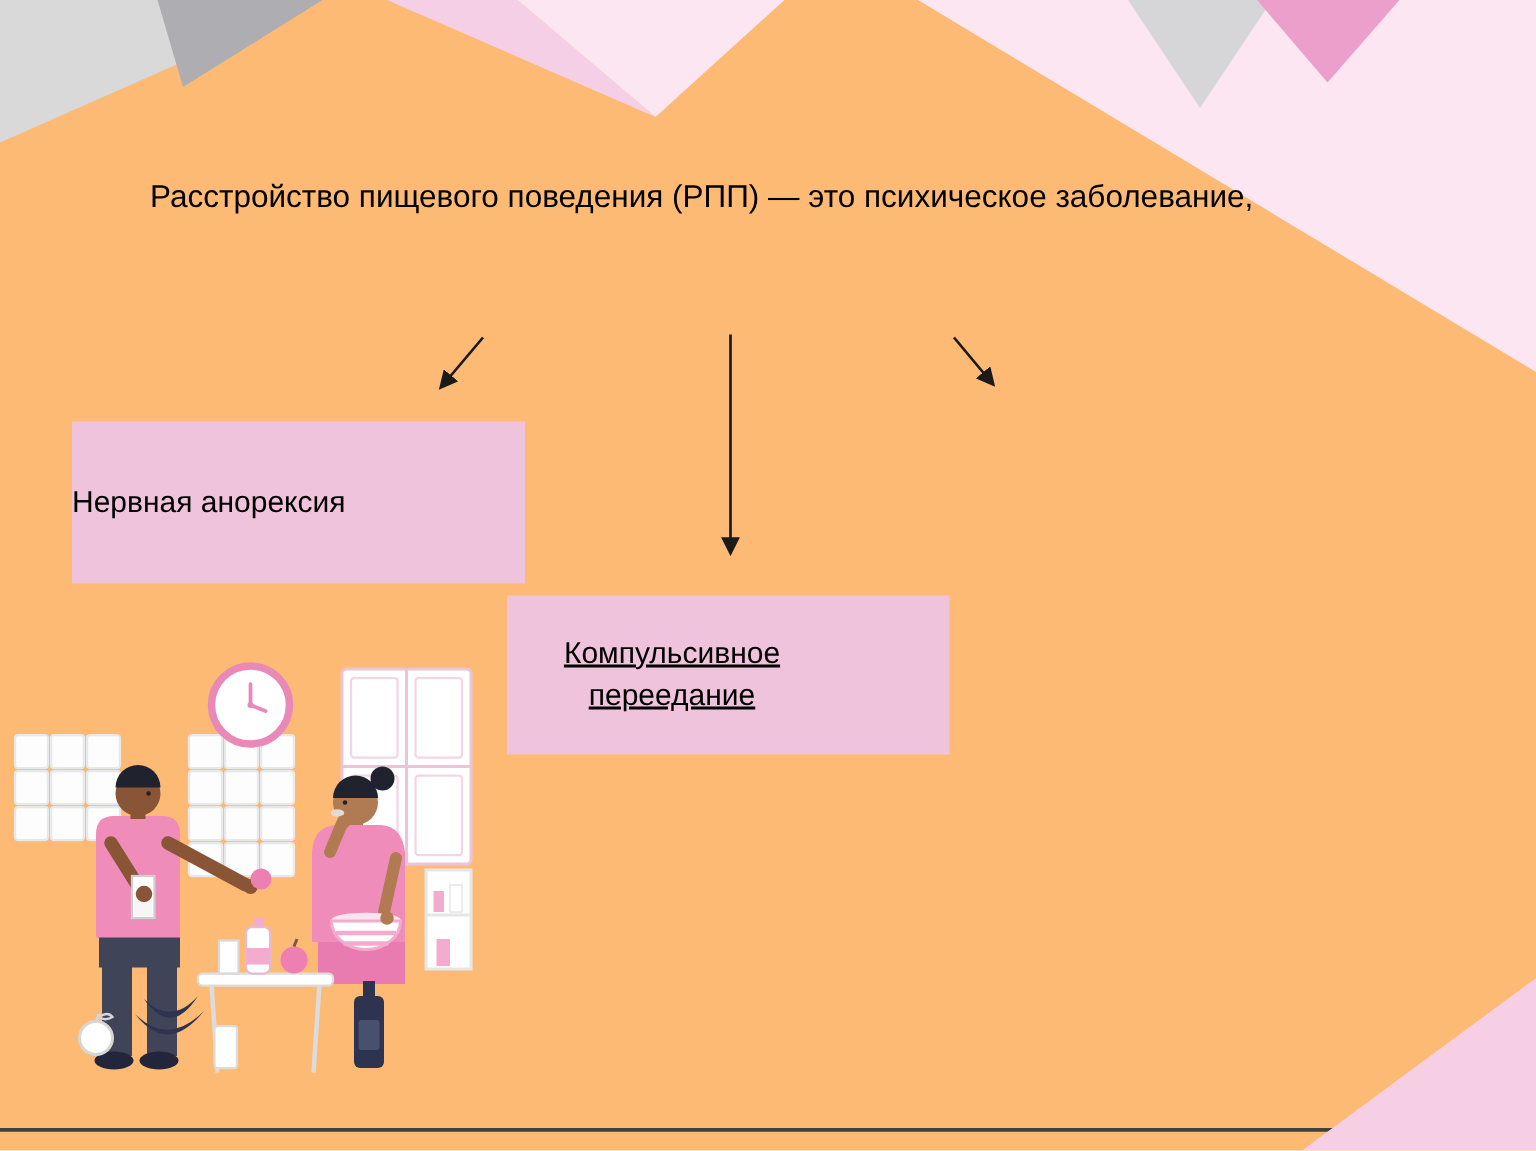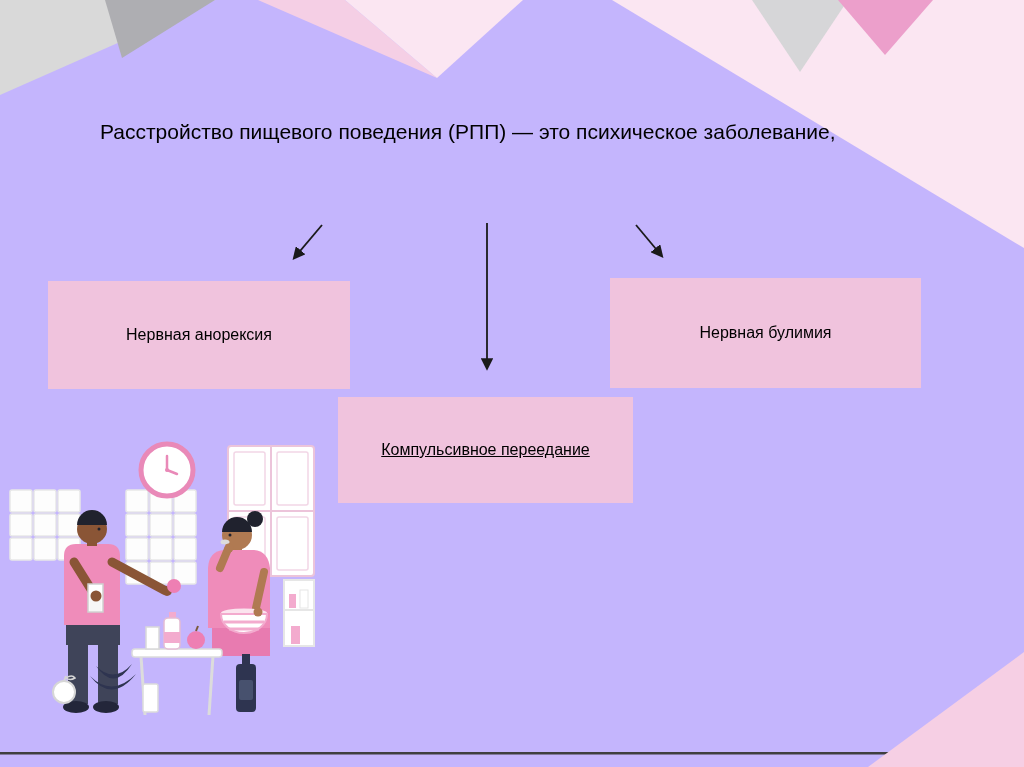--- a/index.html
+++ b/index.html
@@ -1,17 +1,17 @@
 <!DOCTYPE html>
 <html style="--text: #000000; --arrow: #1a1a1a; --box-fill: #F0C3DD; --pink-pale: #FBE6F2; --pink-mid: #F5CFE5; --pink-dark: #EC9FCB; --pink-corner: #F6CFE4; --gray-light: #D9D9D9; --gray-mid: #AEAEB2; --gray-soft: #D6D6D8; --line-dark: #3F3F3F;"><head>
 <meta charset="utf-8">
 <style>
   html,body{margin:0;padding:0;background:#ffffff;}
   .slide{
-    position:relative;width:1024px;height:767px;background:#c4b5fd;overflow:hidden;
+    position:relative;width:1024px;height:767px;background:#fdba74;overflow:hidden;
     font-family:"Liberation Sans","DejaVu Sans",sans-serif;color:var(--text,#000);
   }
   .bg,.arrows-layer{position:absolute;left:0;top:0;width:1024px;height:767px;}
   .bg{z-index:0;}
   .arrows-layer{z-index:2;pointer-events:none;}
   .c-gray-light{fill:var(--gray-light);}
   .c-gray-mid{fill:var(--gray-mid);}
   .c-gray-soft{fill:var(--gray-soft);}
   .c-pink-pale{fill:var(--pink-pale);}
   .c-pink-mid{fill:var(--pink-mid);}
@@ -20,22 +20,22 @@
   .c-line{fill:var(--line-dark);}
   .arrows-layer line{stroke:var(--arrow);stroke-width:1.8;}
   .ah-fill{fill:var(--arrow);}
   .definition{
     position:absolute;left:100px;top:116px;z-index:1;
     font-size:21px;line-height:31px;color:var(--text,#000);
   }
   .definition div{white-space:nowrap;}
   .box{
     position:absolute;z-index:1;background:var(--box-fill);
-    display:flex;align-items:center;justify-content:center;text-align:center;
-    font-size:16px;line-height:28px;color:var(--text,#000);
+    display:flex;align-items:center;text-align:center;
+    font-size:20px;line-height:28px;color:var(--text,#000);
   }
   .box-left{left:48px;top:281px;width:302px;height:108px;}
   .box-right{left:610px;top:278px;width:311px;height:110px;}
   .box-center{left:338px;top:397px;width:295px;height:106px;text-decoration:underline;}
   .box-center .box-label{max-width:220px;}
   .illustration{position:absolute;left:8px;top:438px;width:318px;height:290px;z-index:1;}
 </style>
 </head>
 <body>
 
@@ -66,23 +66,20 @@
     <line x1="322" y1="225" x2="295" y2="257" marker-end="url(#ah)"></line>
     <line x1="487" y1="223" x2="487" y2="367" marker-end="url(#ah)"></line>
     <line x1="636" y1="225" x2="661" y2="255" marker-end="url(#ah)"></line>
   </svg>
 
   <div class="box box-left">
     <span class="box-label">Нервная анорексия</span>
   </div>
   <div class="box box-center">
     <span class="box-label">Компульсивное переедание</span>
-  </div>
-  <div class="box box-right">
-    <span class="box-label">Нервная булимия</span>
   </div>
 
   <svg class="illustration" viewBox="0 0 318 290">
 
     <g fill="#fdfdfd" stroke="#e8e8e8" stroke-width="1.5">
       <rect x="2" y="52" width="22" height="22" rx="2"></rect>
         <rect x="26" y="52" width="22" height="22" rx="2"></rect>
         <rect x="50" y="52" width="22" height="22" rx="2"></rect>
       <rect x="2" y="76" width="22" height="22" rx="2"></rect>
         <rect x="26" y="76" width="22" height="22" rx="2"></rect>

